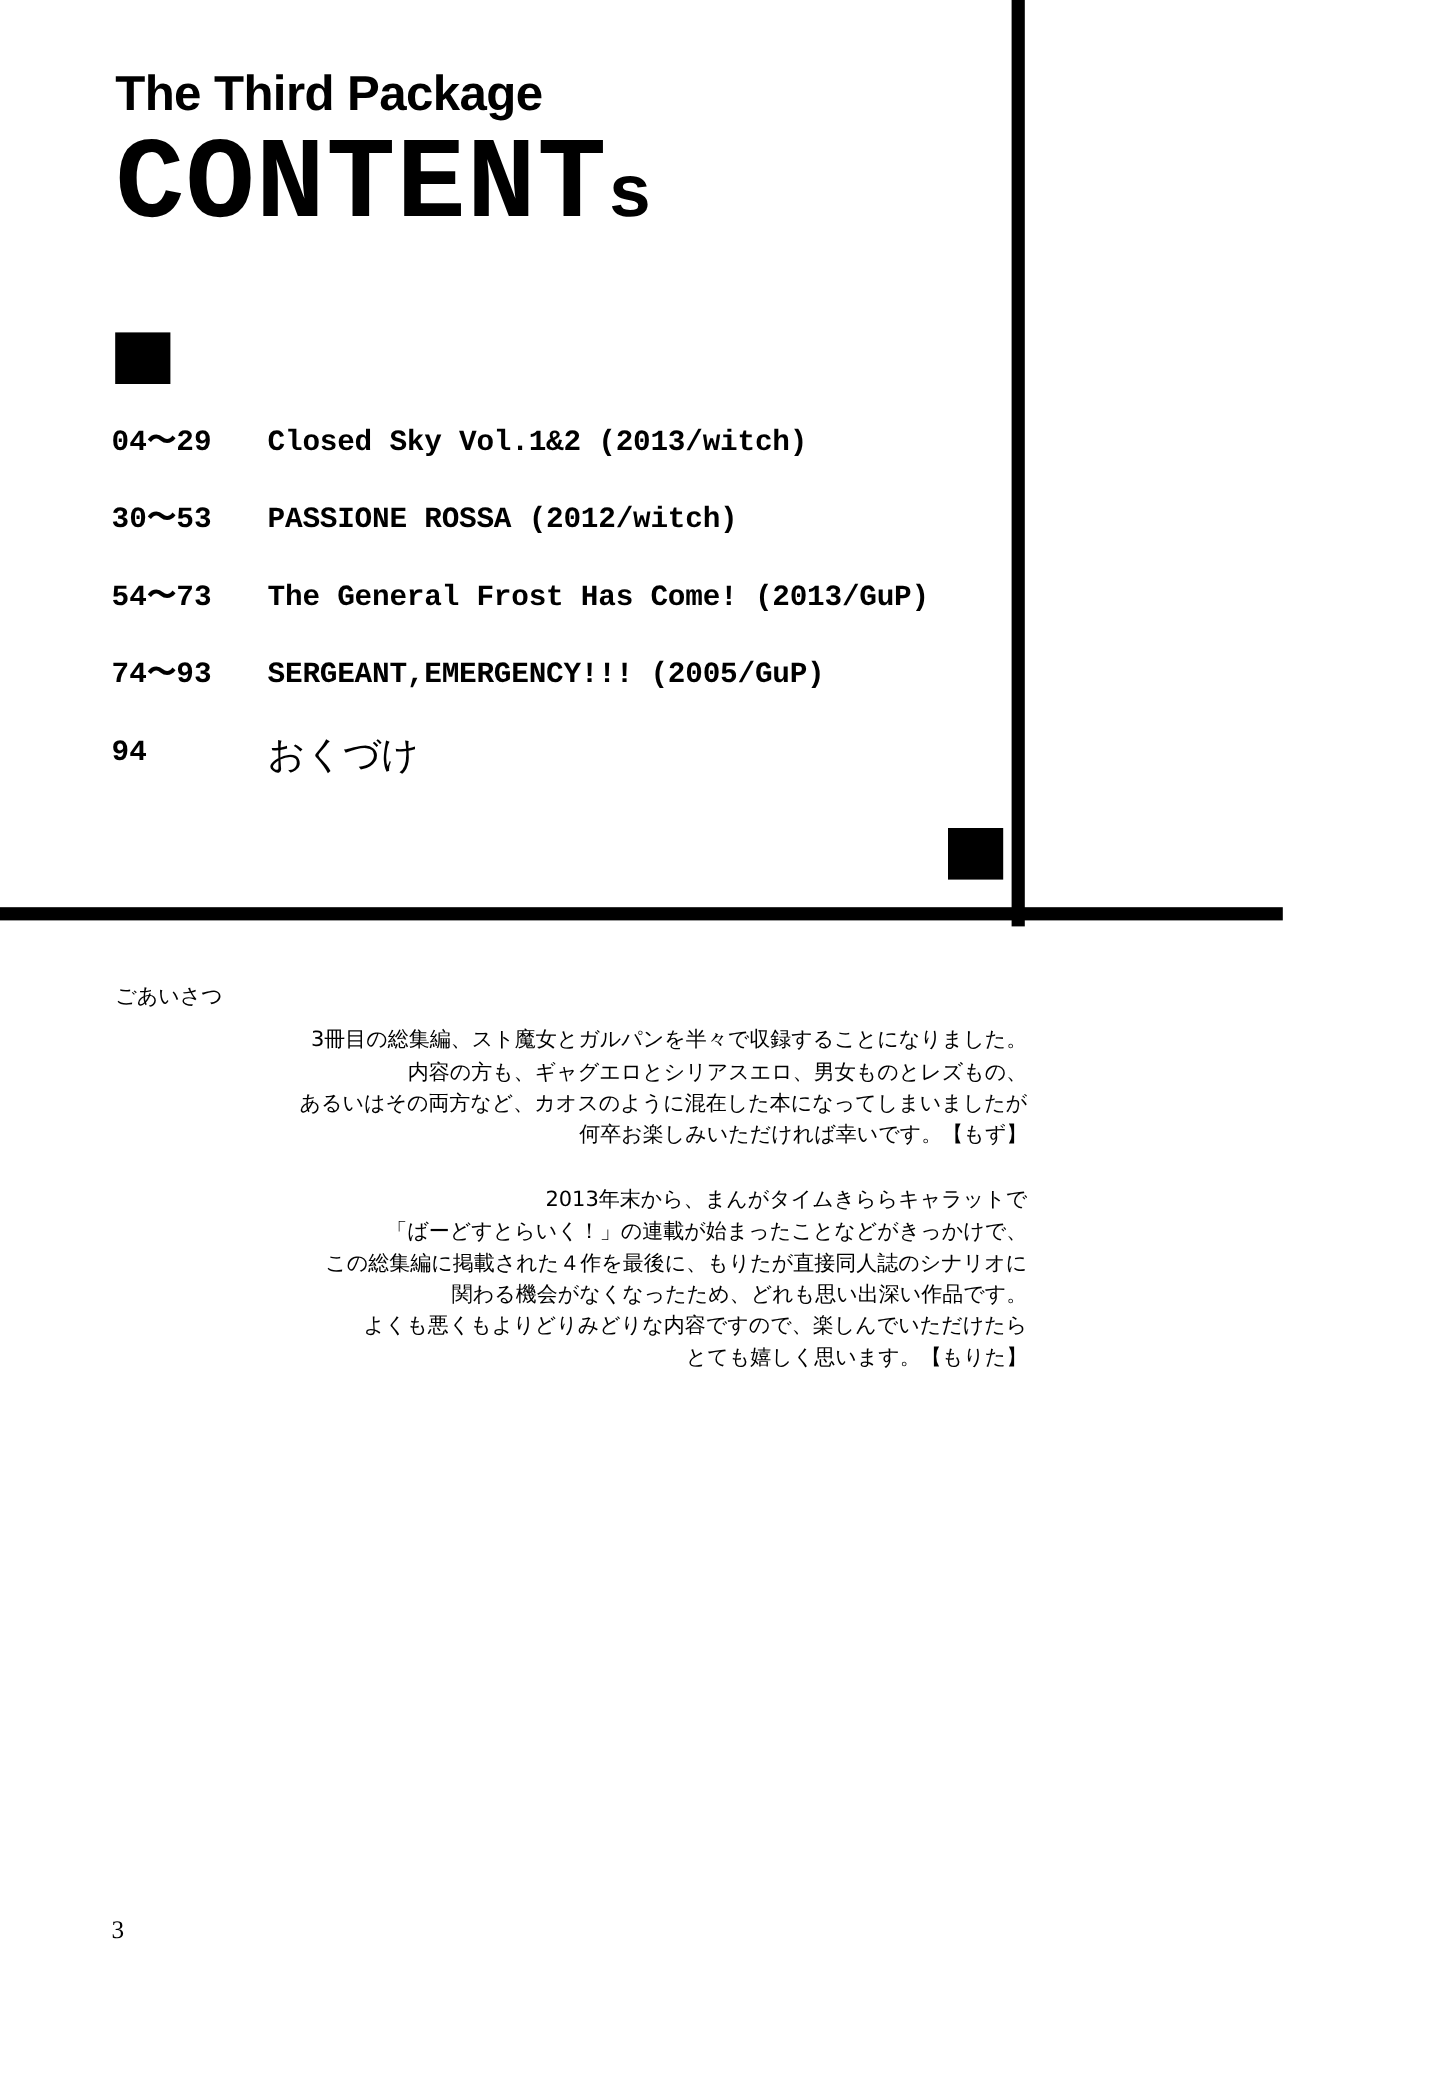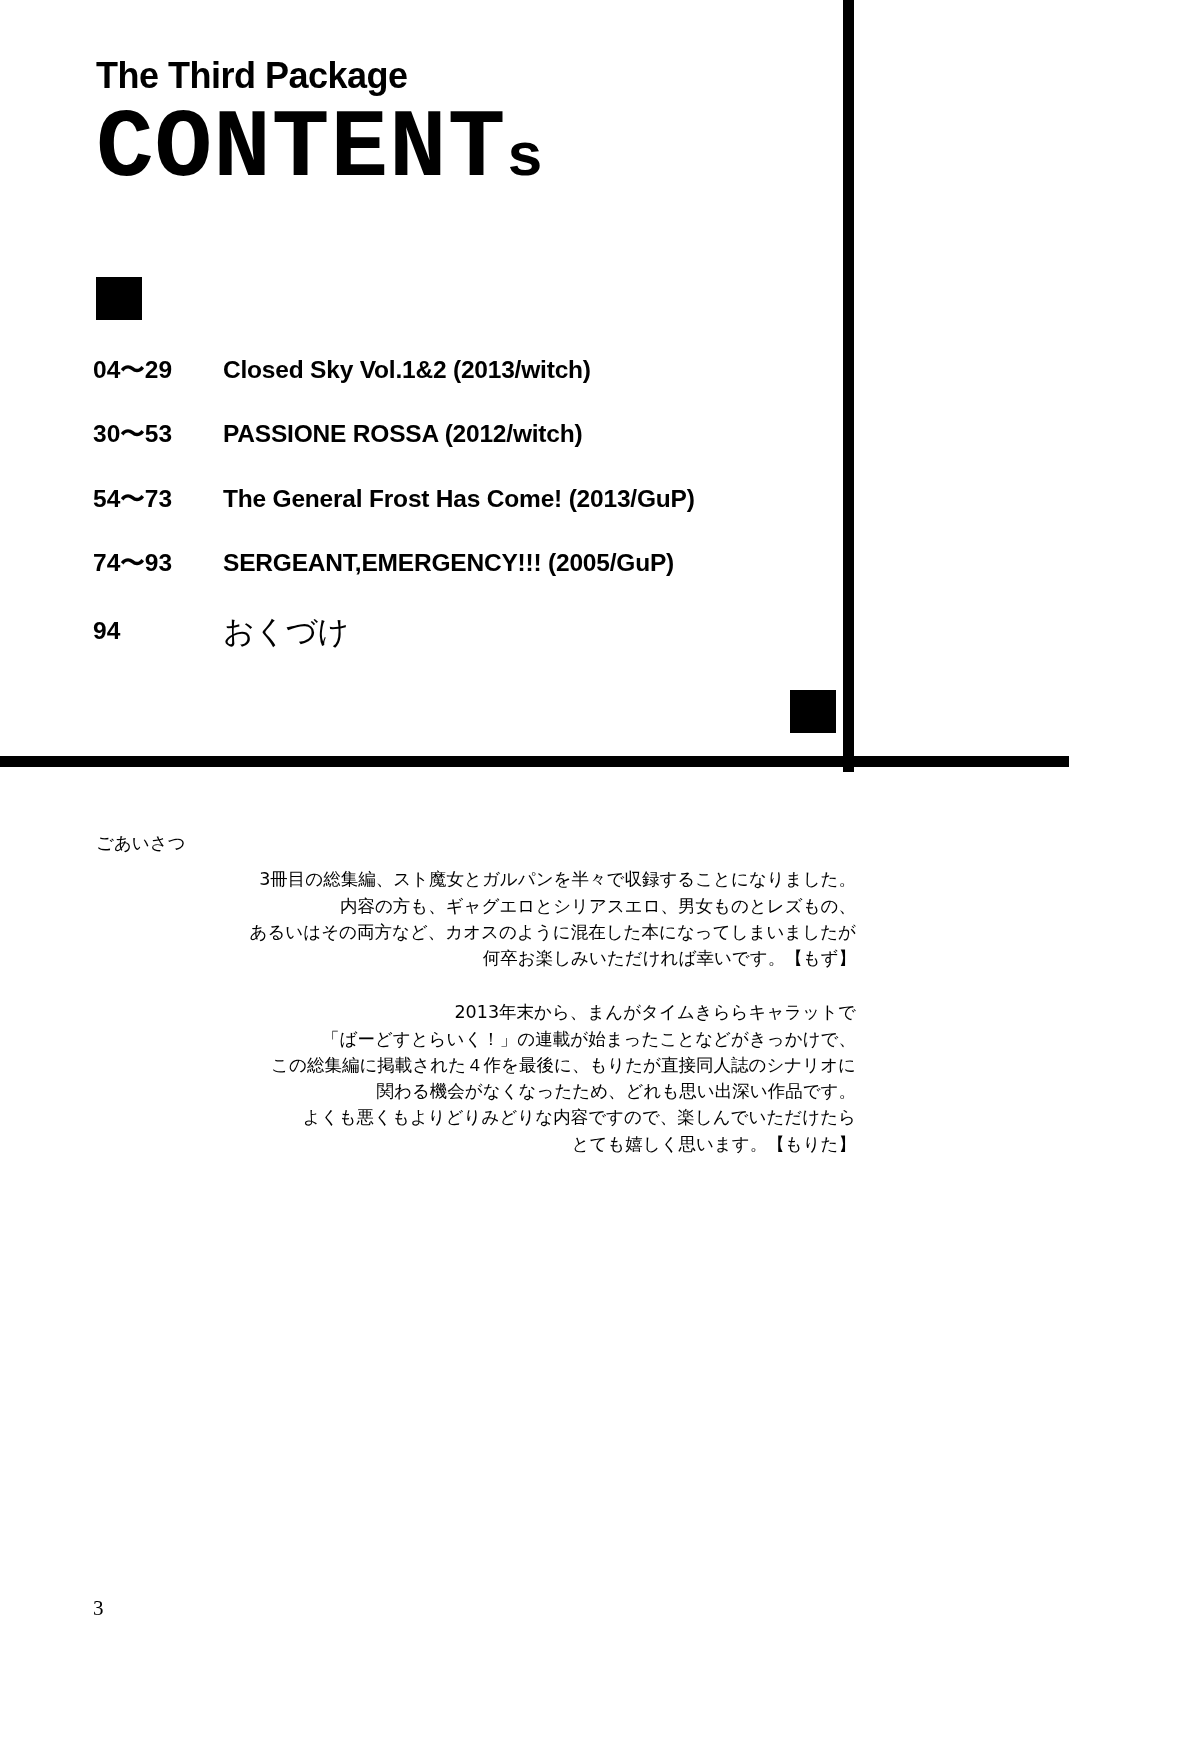--- a/index.html
+++ b/index.html
@@ -35,21 +35,21 @@
   }
 
   
   .header {
     position: absolute;
     left: 96px;
     top: 58px;
     width: 740px;
   }
   .title-small {
-    font-size: 36px;
+    font-size: 41px;
     font-weight: bold;
     letter-spacing: -0.5px;
     line-height: 1;
     margin: 0;
     font-family: "Liberation Sans", sans-serif;
   }
   .title-big {
     font-size: 96px;
     font-weight: bold;
     letter-spacing: 1px;
@@ -82,25 +82,26 @@
 
   
   .toc {
     position: absolute;
     left: 93px;
     top: 355px;
     width: 760px;
   }
   .toc-row {
     display: flex;
-    align-items: center;
+    align-items: flex-start;
     margin-bottom: 35px;
     font-size: 24.5px;
     font-weight: bold;
     line-height: 1.2;
+    font-family: Liberation Mono, monospace;
   }
   .toc-pages {
     width: 130px;
     flex: 0 0 130px;
     letter-spacing: 0;
   }
   .toc-title {
     flex: 1 1 auto;
     letter-spacing: -0.2px;
   }
@@ -113,21 +114,21 @@
   .afterword {
     position: absolute;
     left: 96px;
     top: 818px;
     width: 760px;
     font-size: 17.5px;
     line-height: 1.5;
     font-family: "DejaVu Sans", sans-serif;
   }
   .afterword .heading {
-    margin: 12px 0 10px 0;
+    margin: 0 0 10px 0;
     font-size: 17.5px;
   }
   .afterword p {
     margin: 0;
     white-space: pre-line;
     text-align: right;
   }
   .afterword .gap {
     height: 28px;
   }

